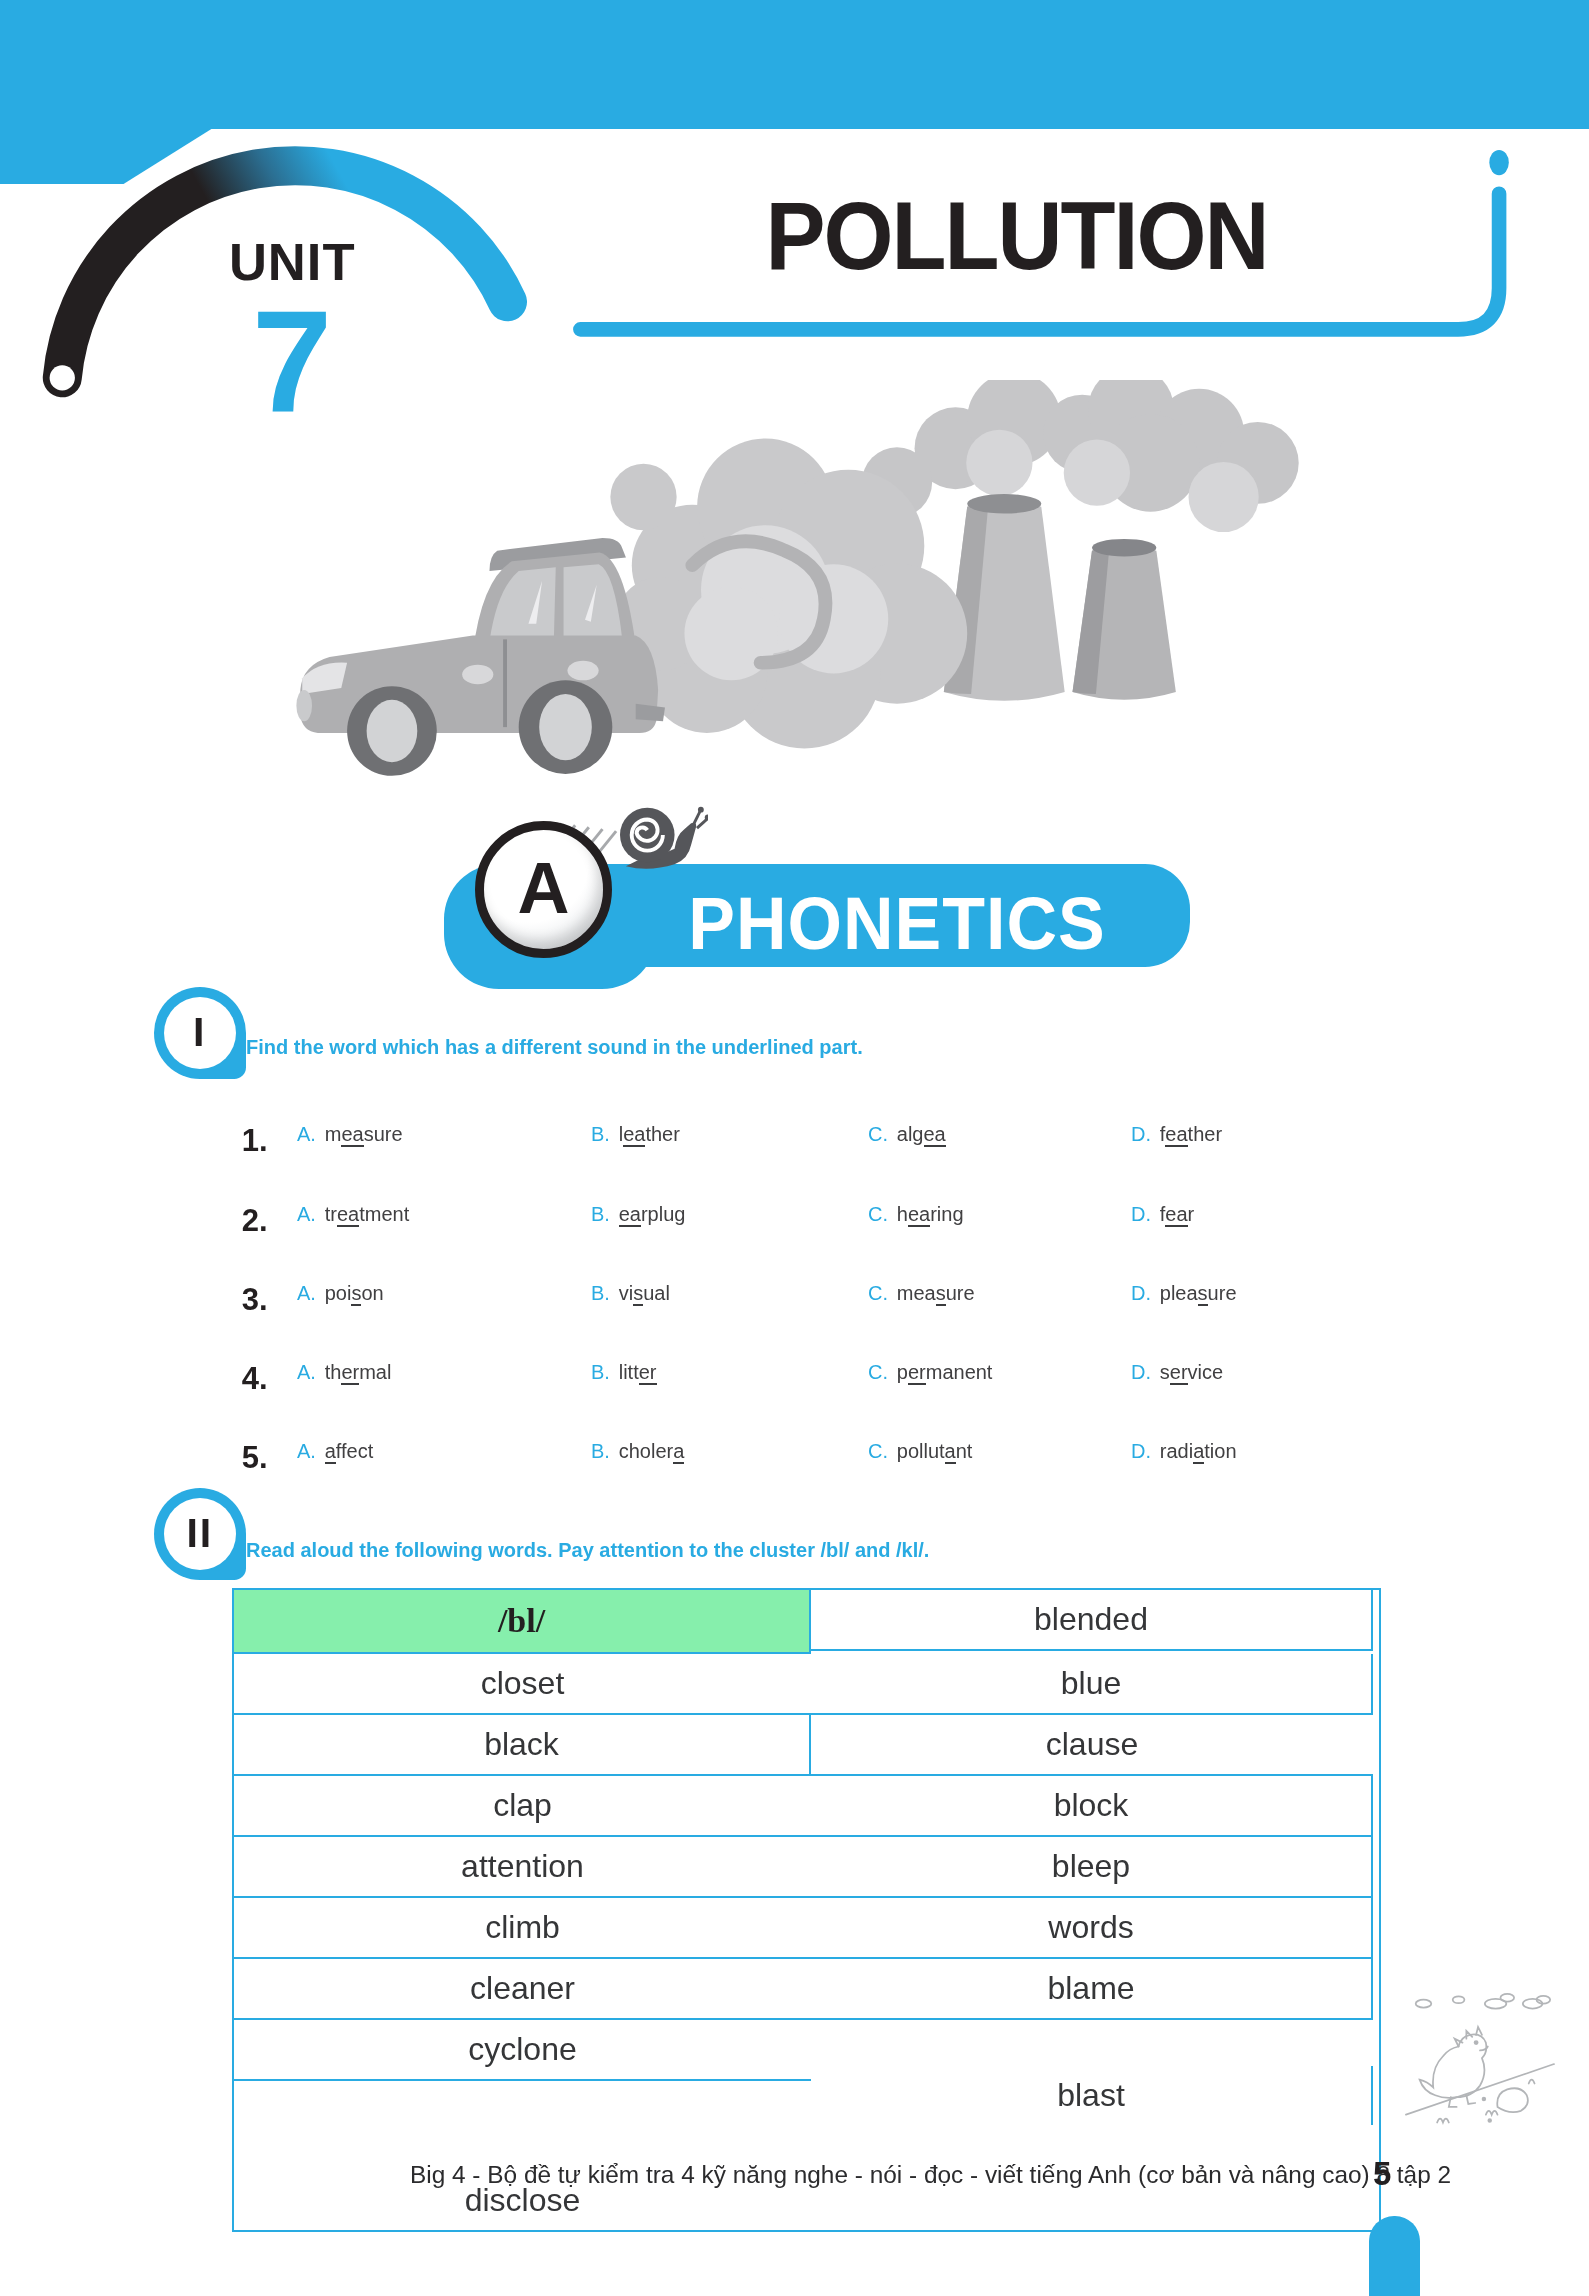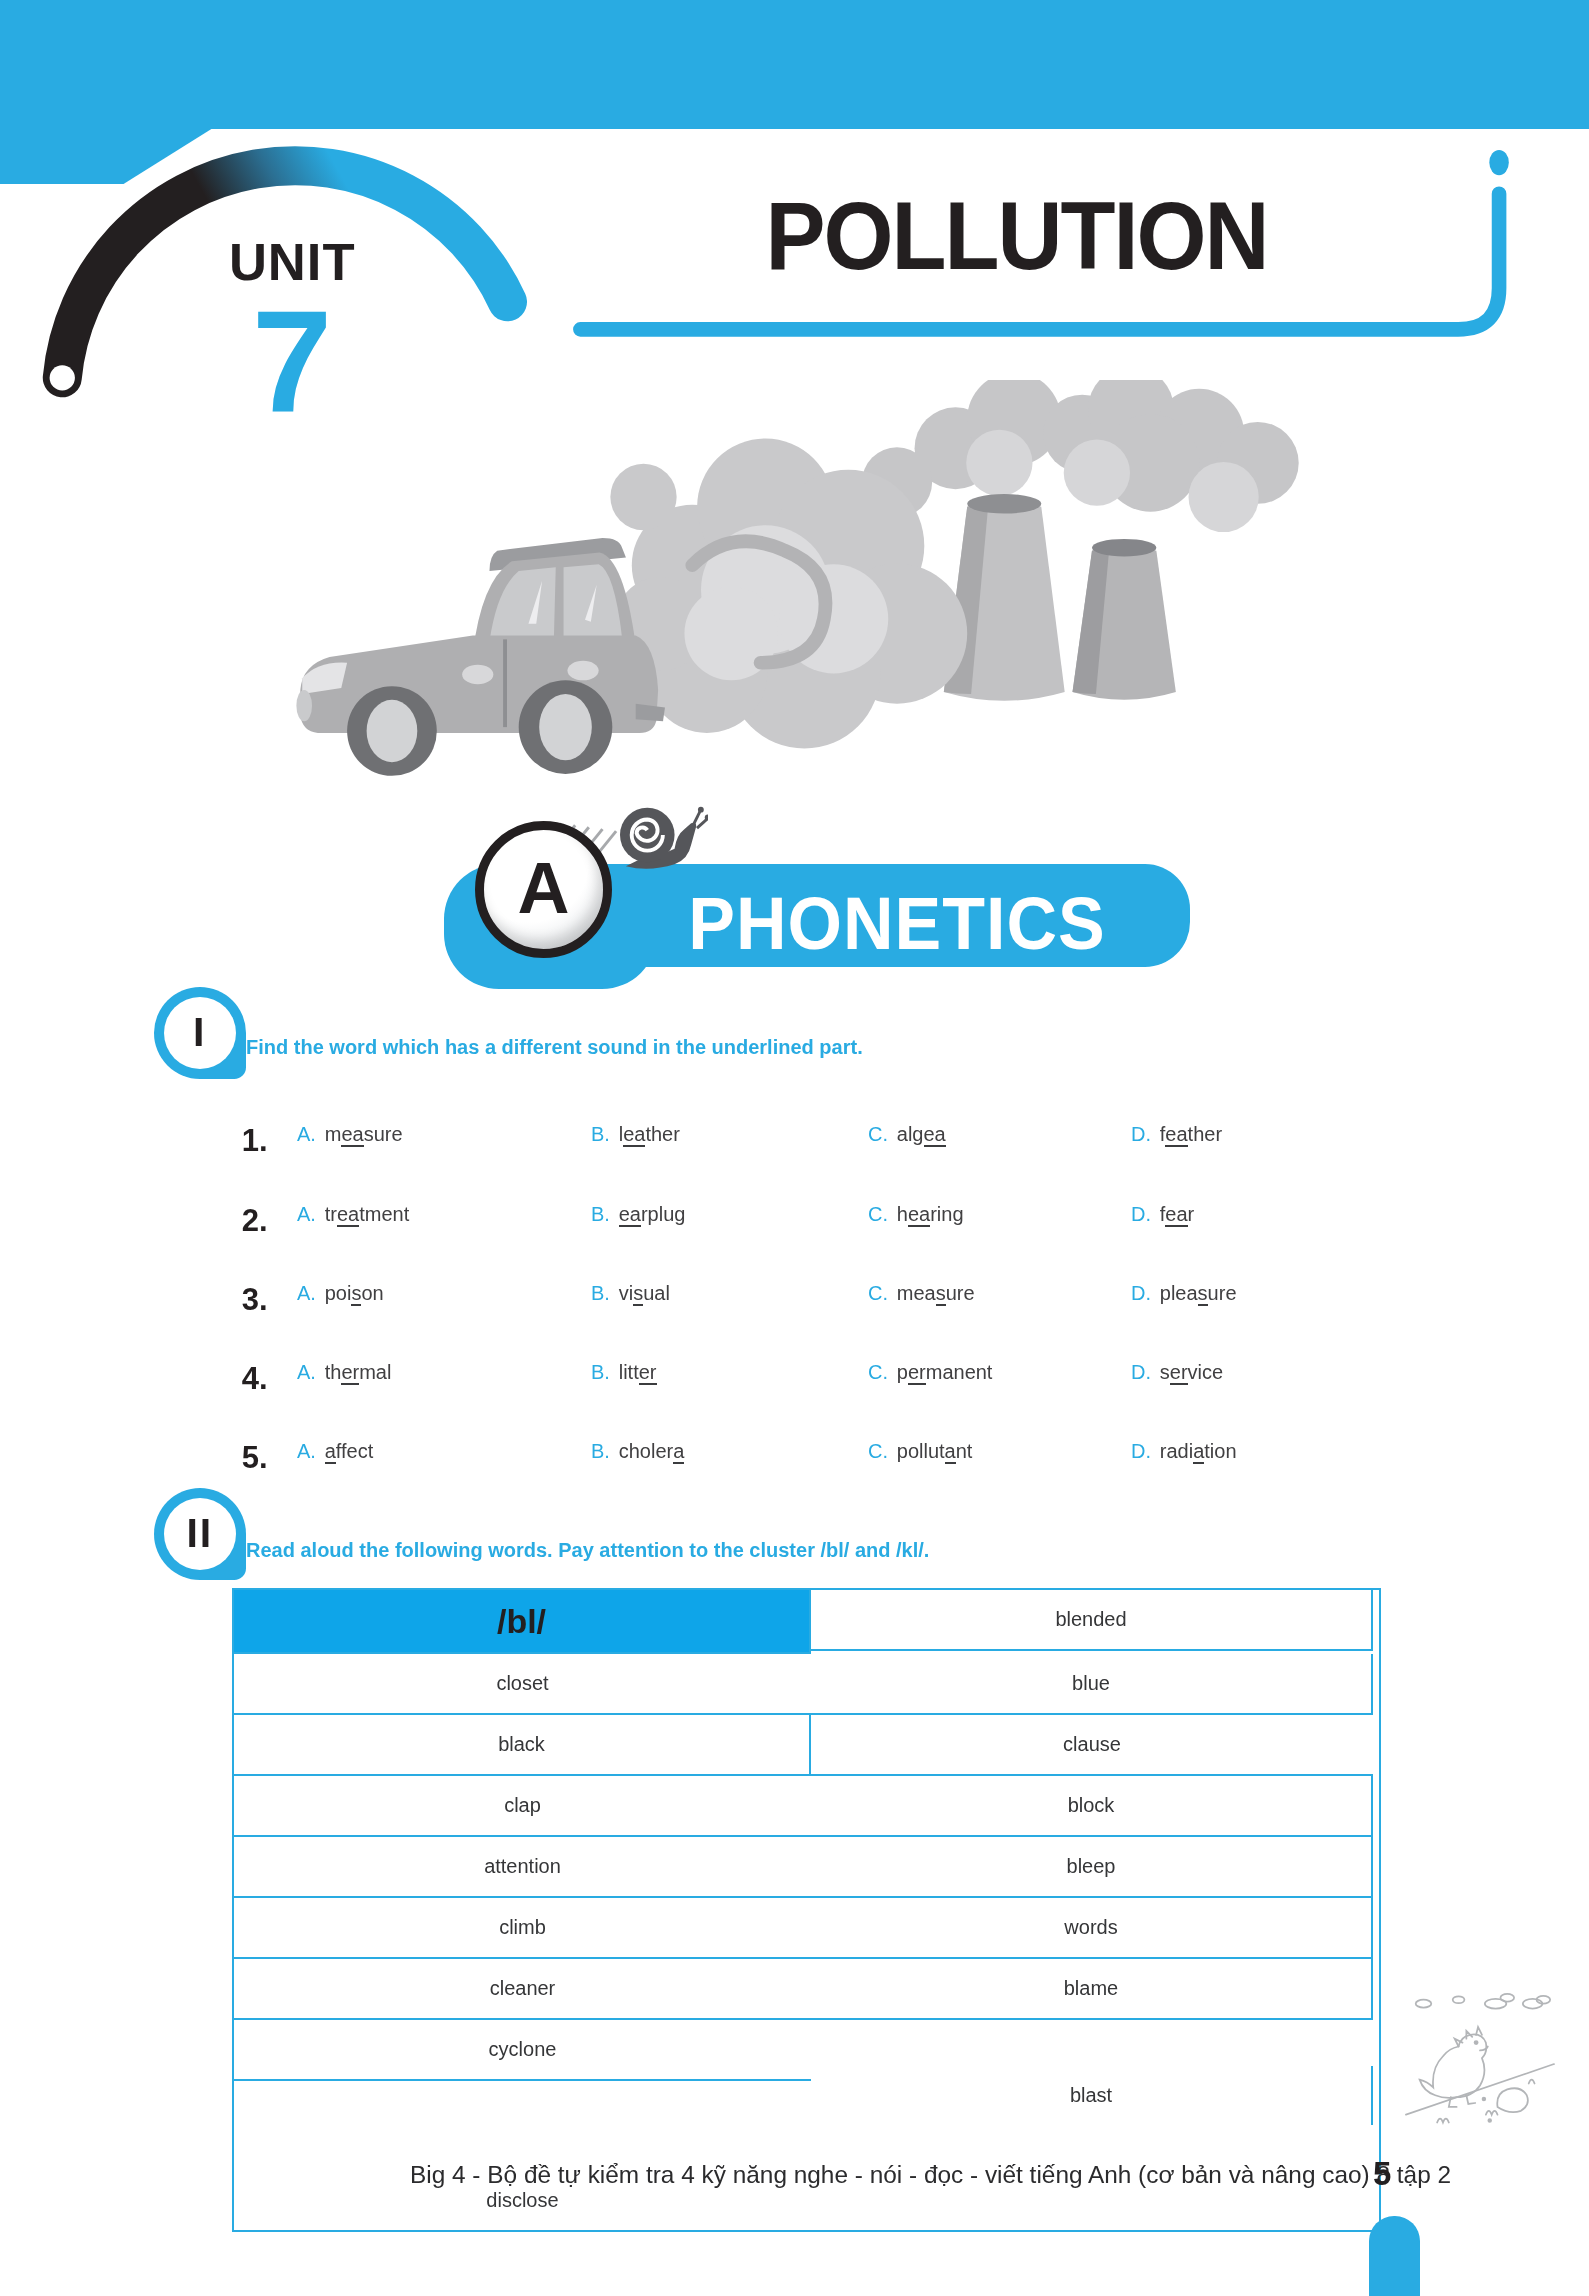--- a/index.html
+++ b/index.html
@@ -46,23 +46,23 @@
   .qnum{position:absolute;left:7.8px;font-size:31px;font-weight:bold;color:#231F20;}
   .opt{position:absolute;white-space:nowrap;font-size:20px;color:#414042;}
   .opt .ol{color:#29ABE2;margin-right:8.8px;font-weight:normal;}
   .u{border-bottom:2.9px solid #3b3c3e;}
   .opt-a{left:63px;} .opt-b{left:339px;margin-left:18px;} .opt-c{left:634px;} .opt-d{left:897px;}
 
   
   .ph-table{left:232px;top:1588px;width:1145px;border:2.9px solid #29ABE2;background:#ffffff;
     display:grid;grid-template-columns:577px 562px;}
   .ph-cell{height:59px;display:flex;align-items:center;justify-content:center;
-    font-size:20px;color:#353638;border-bottom:2.9px solid #29ABE2;}
+    font-size:32px;color:#353638;border-bottom:2.9px solid #29ABE2;}
   .ph-cell.c0{border-right:2px solid #29ABE2;}
-  .ph-cell.head{background:#0ea5e9;font-weight:bold;font-size:34px;color:#231F20;height:62px;}
+  .ph-cell.head{background:#86efac;font-weight:bold;font-size:34px;color:#231F20;height:62px;font-family:Liberation Serif, serif;}
   .ph-cell.last{border-bottom:none;margin-top:46px;}
 
   
   .footer-text{left:410px;top:2161px;width:936px;text-align:right;font-size:24.4px;color:#2b2b2d;white-space:nowrap;}
   .page-num{left:1373px;top:2155px;font-size:33px;font-weight:bold;color:#231F20;}
   .corner-tab{left:1369px;top:2216px;width:51px;height:81px;background:#29ABE2;border-radius:25px 25px 0 0;}
   .doodle-svg{left:1402px;top:1990px;opacity:.85;}
 </style>
 </head>
 <body>

